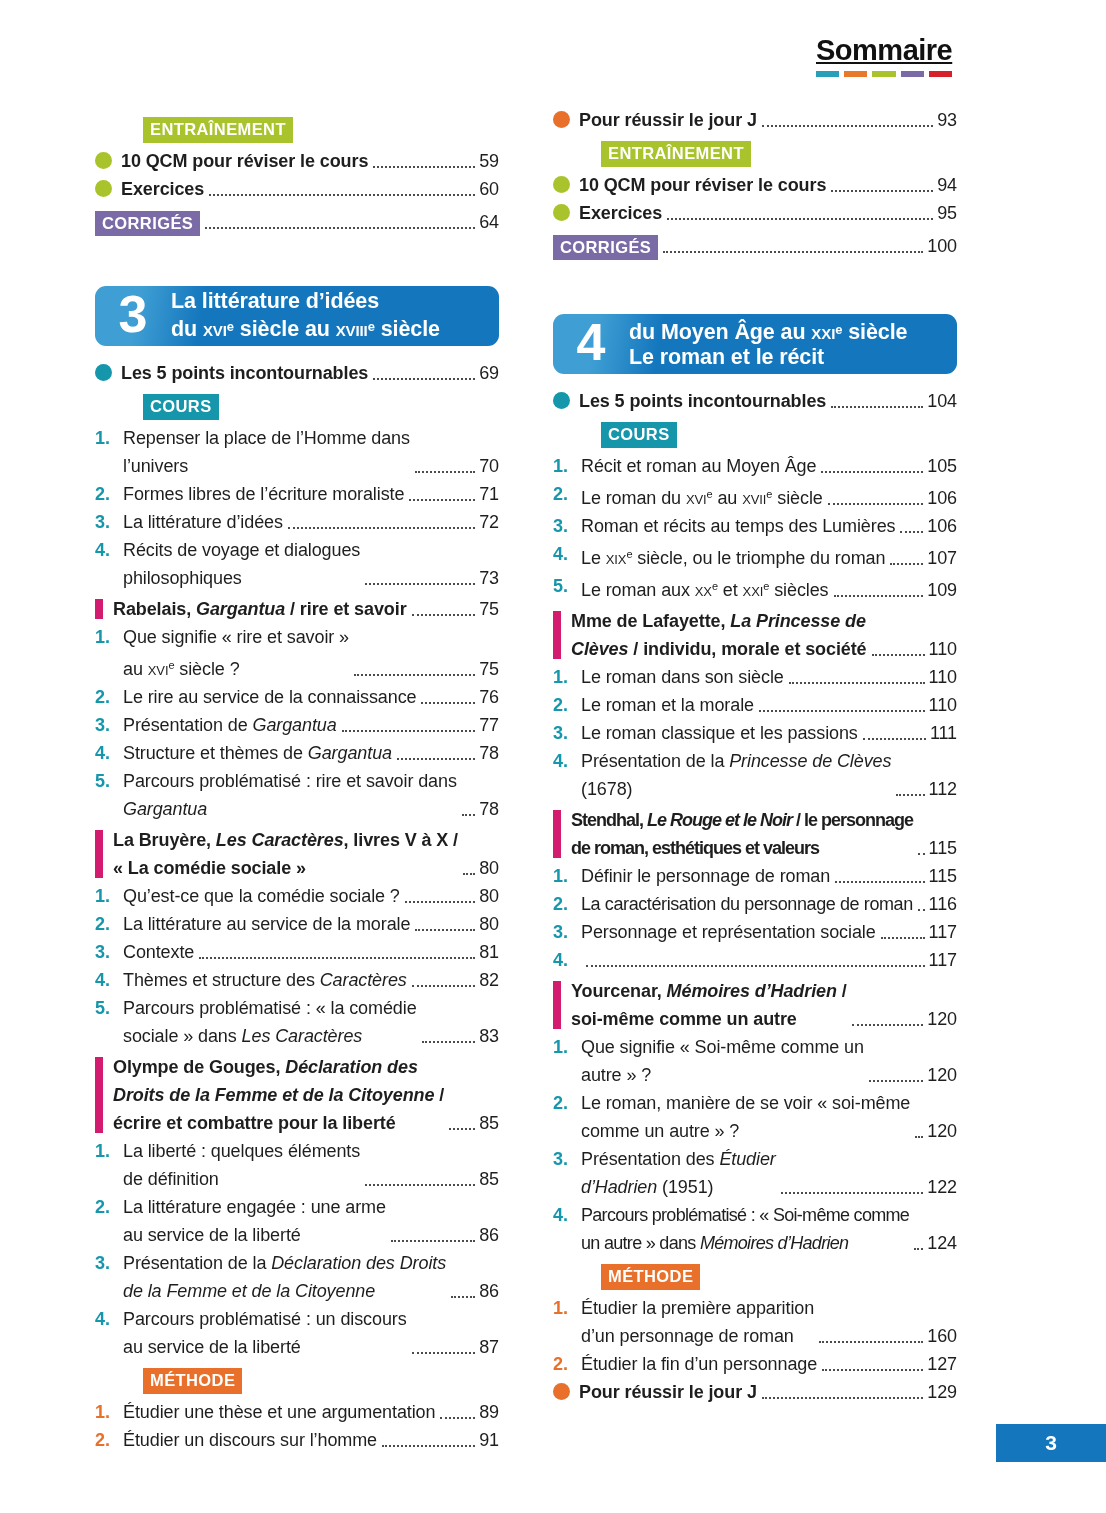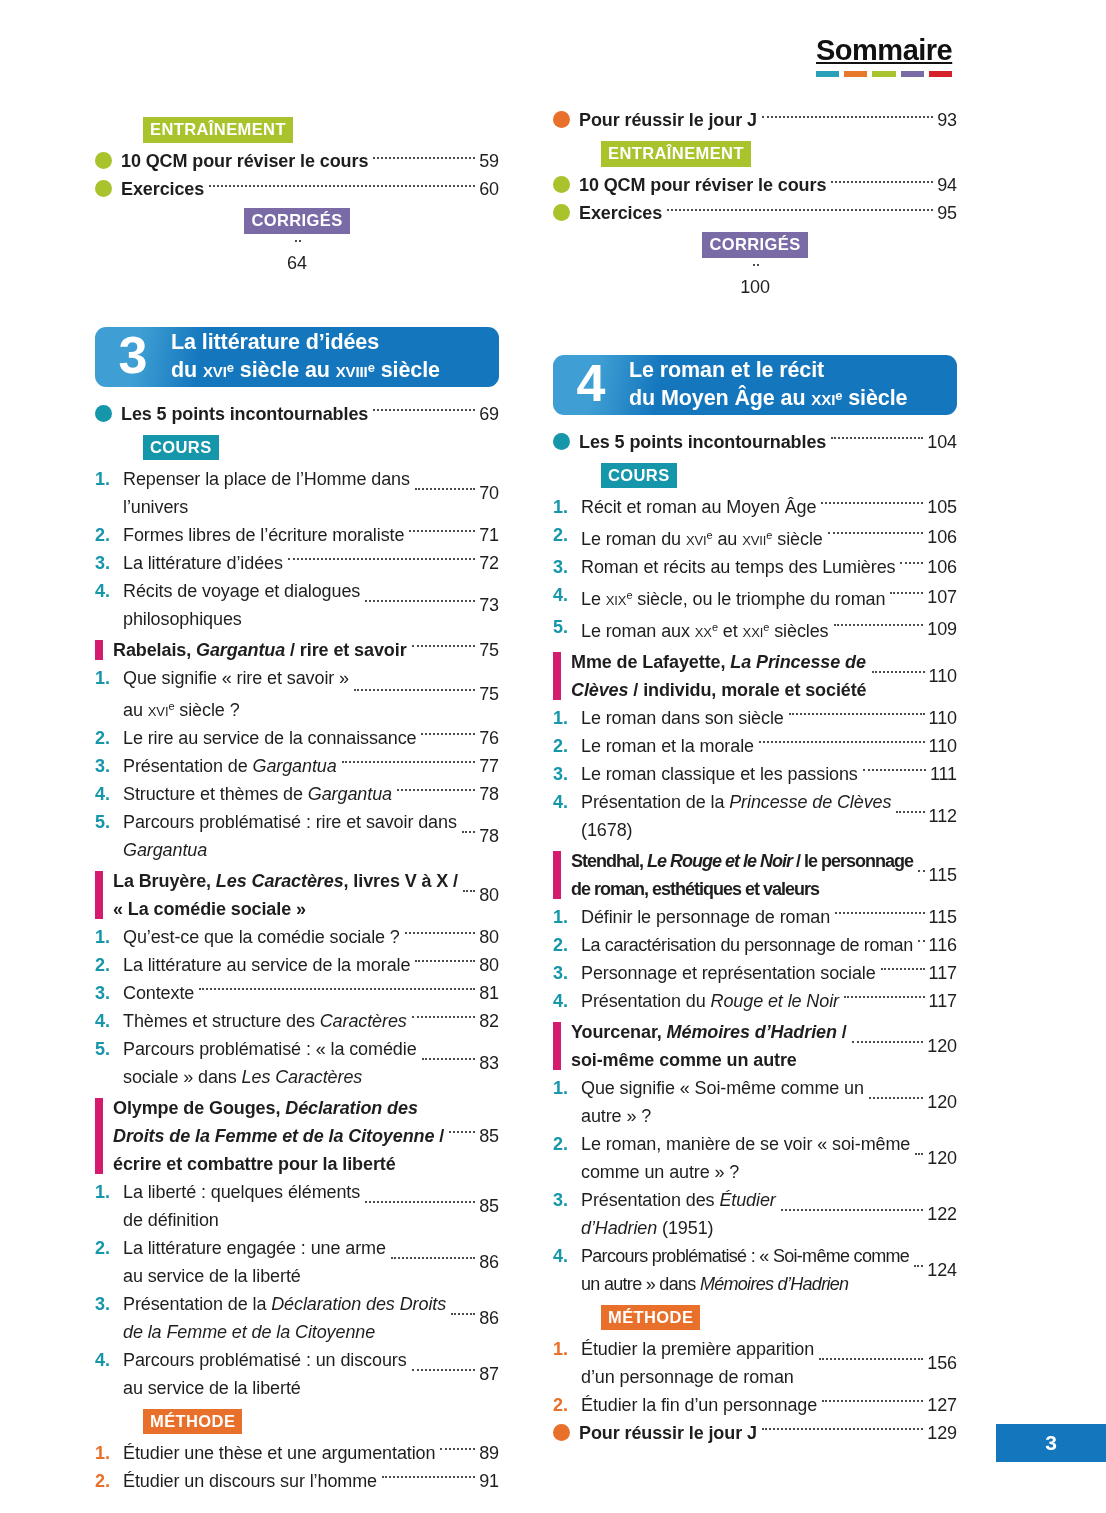--- a/index.html
+++ b/index.html
@@ -10,21 +10,21 @@
   .sommaire{position:absolute;top:34px;left:816px;width:136px;}
   .sommaire .title{font-size:29px;font-weight:700;text-align:center;letter-spacing:-0.5px;color:#111;text-decoration:underline;}
   .sommaire .bars{display:flex;gap:5px;margin-top:4px;}
   .sommaire .bars span{flex:1;height:6px;}
 
   
   .col{position:absolute;width:404px;font-size:18px;line-height:28px;letter-spacing:-0.1px;}
   .col.left{left:95px;top:110px;}
   .col.right{left:553px;top:106px;}
 
-  .toc-row{display:flex;align-items:center;}
+  .toc-row{display:flex;align-items:flex-end;}
   .txt{white-space:nowrap;}
   .bold{font-weight:700;}
   .it{font-style:italic;}
   .sc{font-variant:small-caps;}
   .sup{font-size:11px;vertical-align:6px;}
   .leader{flex:1 1 6px;min-width:6px;border-bottom:2px dotted #4c4c4c;margin:0 4px 7px 5px;}
   .pg{flex:0 0 auto;}
 
   .num{flex:0 0 28px;font-weight:700;align-self:flex-start;}
   .num.teal{color:var(--teal);}
@@ -35,21 +35,21 @@
   .bullet.teal{background:var(--teal);}
   .bullet.orange{background:var(--orange);}
 
   .badge{display:inline-block;color:#fff;font-weight:700;font-size:16.5px;line-height:1;
          padding:4px 7px 5px;letter-spacing:0.4px;}
   .badge.green{background:var(--green);}
   .badge.purple{background:var(--purple);}
   .badge.teal{background:var(--teal);}
   .badge.orange{background:var(--orange);}
   .badge-line{margin:5px 0 4px;padding-left:48px;}
-  .badge-row{display:flex;align-items:center;margin:5px 0 4px;flex-direction:column;}
+  .badge-row{display:flex;align-items:flex-end;margin:5px 0 4px;}
 
   .work{margin-top:3px;}
   .work .bar{flex:0 0 8px;background:var(--pink);align-self:stretch;margin:4px 10px 4px 0;}
   .work .txt{font-weight:700;}
 
   .chapter{display:flex;border-radius:11px;color:#fff;margin:0 0 13px;min-height:57px;
            background:linear-gradient(100deg,var(--blue_light) 0%,var(--blue_light) 11%,var(--blue) 27%,var(--blue) 100%);}
   .chapter .chnum{flex:0 0 76px;font-size:52px;font-weight:700;line-height:57px;text-align:center;}
   .chapter .chtitle{font-size:21.5px;font-weight:700;line-height:25px;align-self:center;padding:3px 0 4px;}
   .chapter .chtitle .txt{display:block;}
@@ -270,22 +270,22 @@
       </div>
       <div class="toc-row badge-row">
         <span class="badge purple">CORRIGÉS</span>
         <span class="leader"></span>
         <span class="pg">100</span>
       </div>
       <div style="height: 50px;"></div>
       <div class="chapter">
         <div class="chnum">4</div>
         <div class="chtitle">
+          <span class="txt"><span>du Moyen Âge au </span><span class="sc ">xxi</span><span class="sup ">e</span><span> siècle</span></span>
           <span class="txt"><span>Le roman et le récit</span></span>
-          <span class="txt"><span>du Moyen Âge au </span><span class="sc ">xxi</span><span class="sup ">e</span><span> siècle</span></span>
         </div>
       </div>
       <div class="toc-row">
         <span class="bullet teal"></span>
         <span class="txt bold"><span>Les 5 points incontournables</span></span>
         <span class="leader"></span>
         <span class="pg">104</span>
       </div>
       <div class="badge-line"><span class="badge teal">COURS</span></div>
       <div class="toc-row">
@@ -367,21 +367,20 @@
         <span class="pg">116</span>
       </div>
       <div class="toc-row">
         <span class="num teal">3.</span>
         <span class="txt"><span>Personnage et représentation sociale</span></span>
         <span class="leader"></span>
         <span class="pg">117</span>
       </div>
       <div class="toc-row">
         <span class="num teal">4.</span>
-        <span class="txt"><span>Présentation du </span><span class="it ">Rouge et le Noir</span></span>
         <span class="leader"></span>
         <span class="pg">117</span>
       </div>
       <div class="toc-row work">
         <span class="bar"></span>
         <span class="txt"><span>Yourcenar, </span><span class="it ">Mémoires d’Hadrien</span><span> /</span><br><span>soi-même comme un autre</span></span>
         <span class="leader"></span>
         <span class="pg">120</span>
       </div>
       <div class="toc-row">
@@ -406,21 +405,21 @@
         <span class="num teal">4.</span>
         <span class="txt" style="letter-spacing: -0.7px;"><span>Parcours problématisé : « Soi-même comme</span><br><span>un autre » dans </span><span class="it ">Mémoires d’Hadrien</span></span>
         <span class="leader"></span>
         <span class="pg">124</span>
       </div>
       <div class="badge-line"><span class="badge orange">MÉTHODE</span></div>
       <div class="toc-row">
         <span class="num orange">1.</span>
         <span class="txt"><span>Étudier la première apparition</span><br><span>d’un personnage de roman</span></span>
         <span class="leader"></span>
-        <span class="pg">156</span>
+        <span class="pg">160</span>
       </div>
       <div class="toc-row">
         <span class="num orange">2.</span>
         <span class="txt"><span>Étudier la fin d’un personnage</span></span>
         <span class="leader"></span>
         <span class="pg">127</span>
       </div>
       <div class="toc-row">
         <span class="bullet orange"></span>
         <span class="txt bold"><span>Pour réussir le jour J</span></span>

